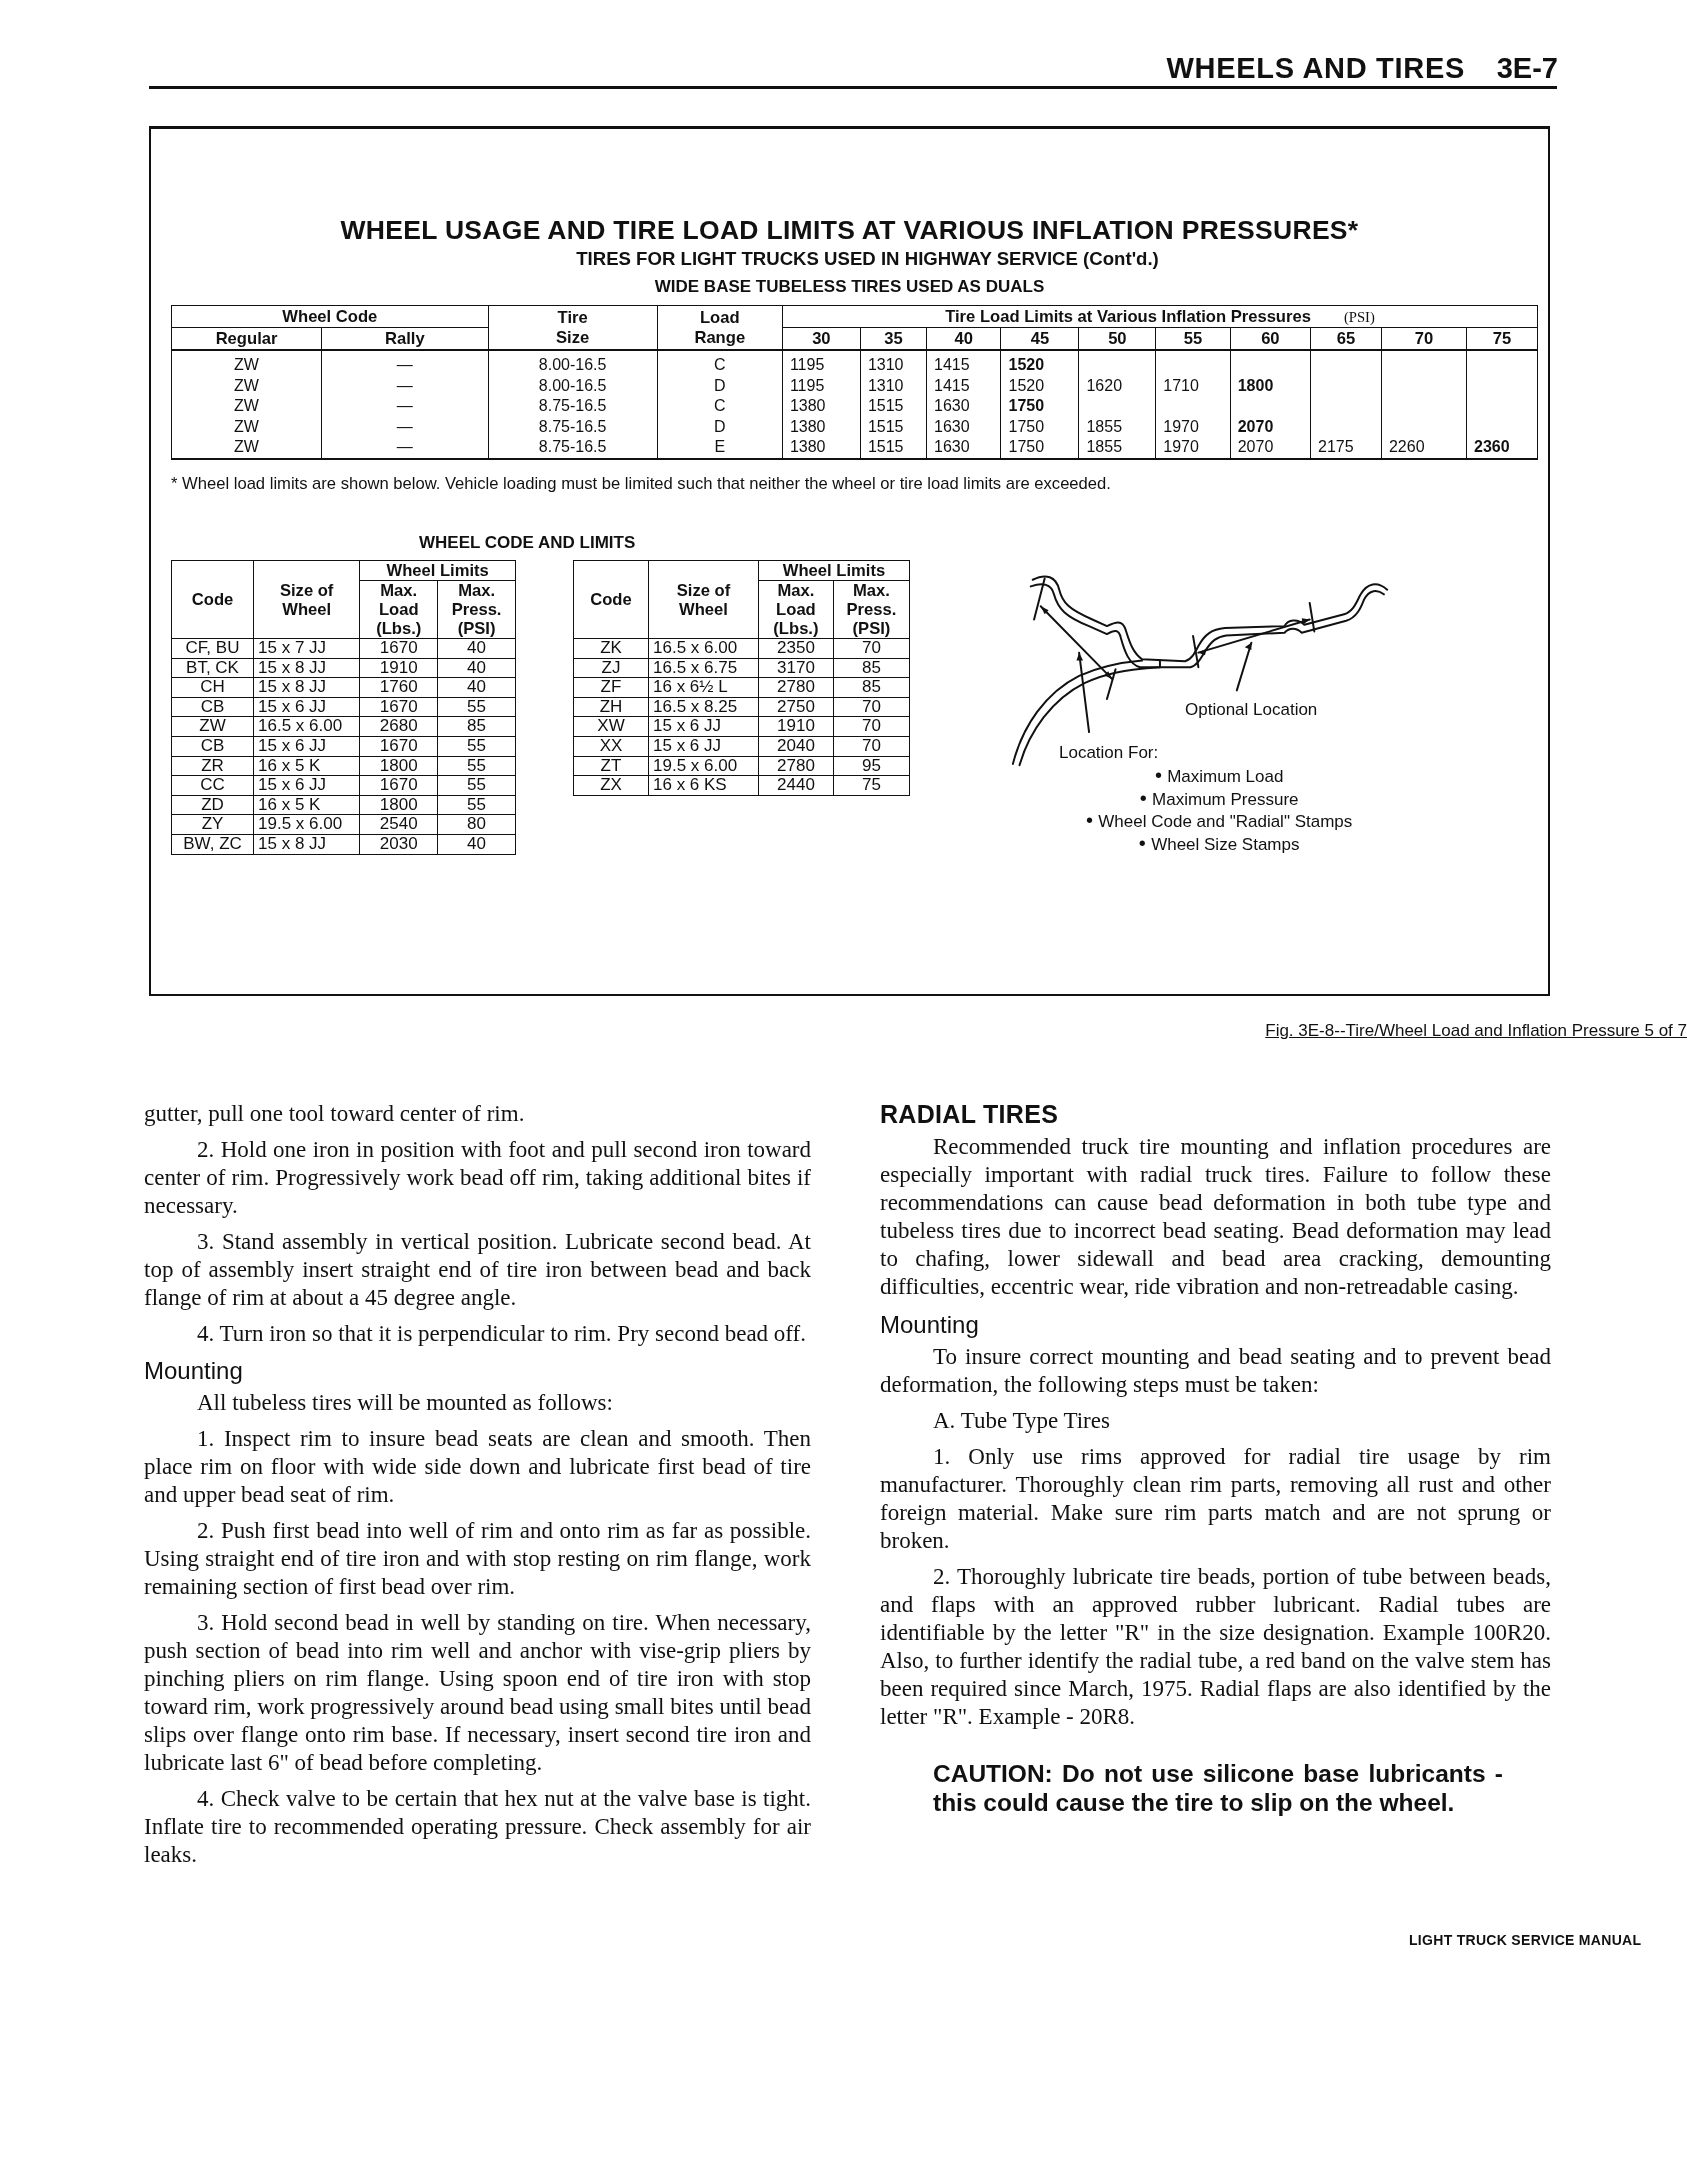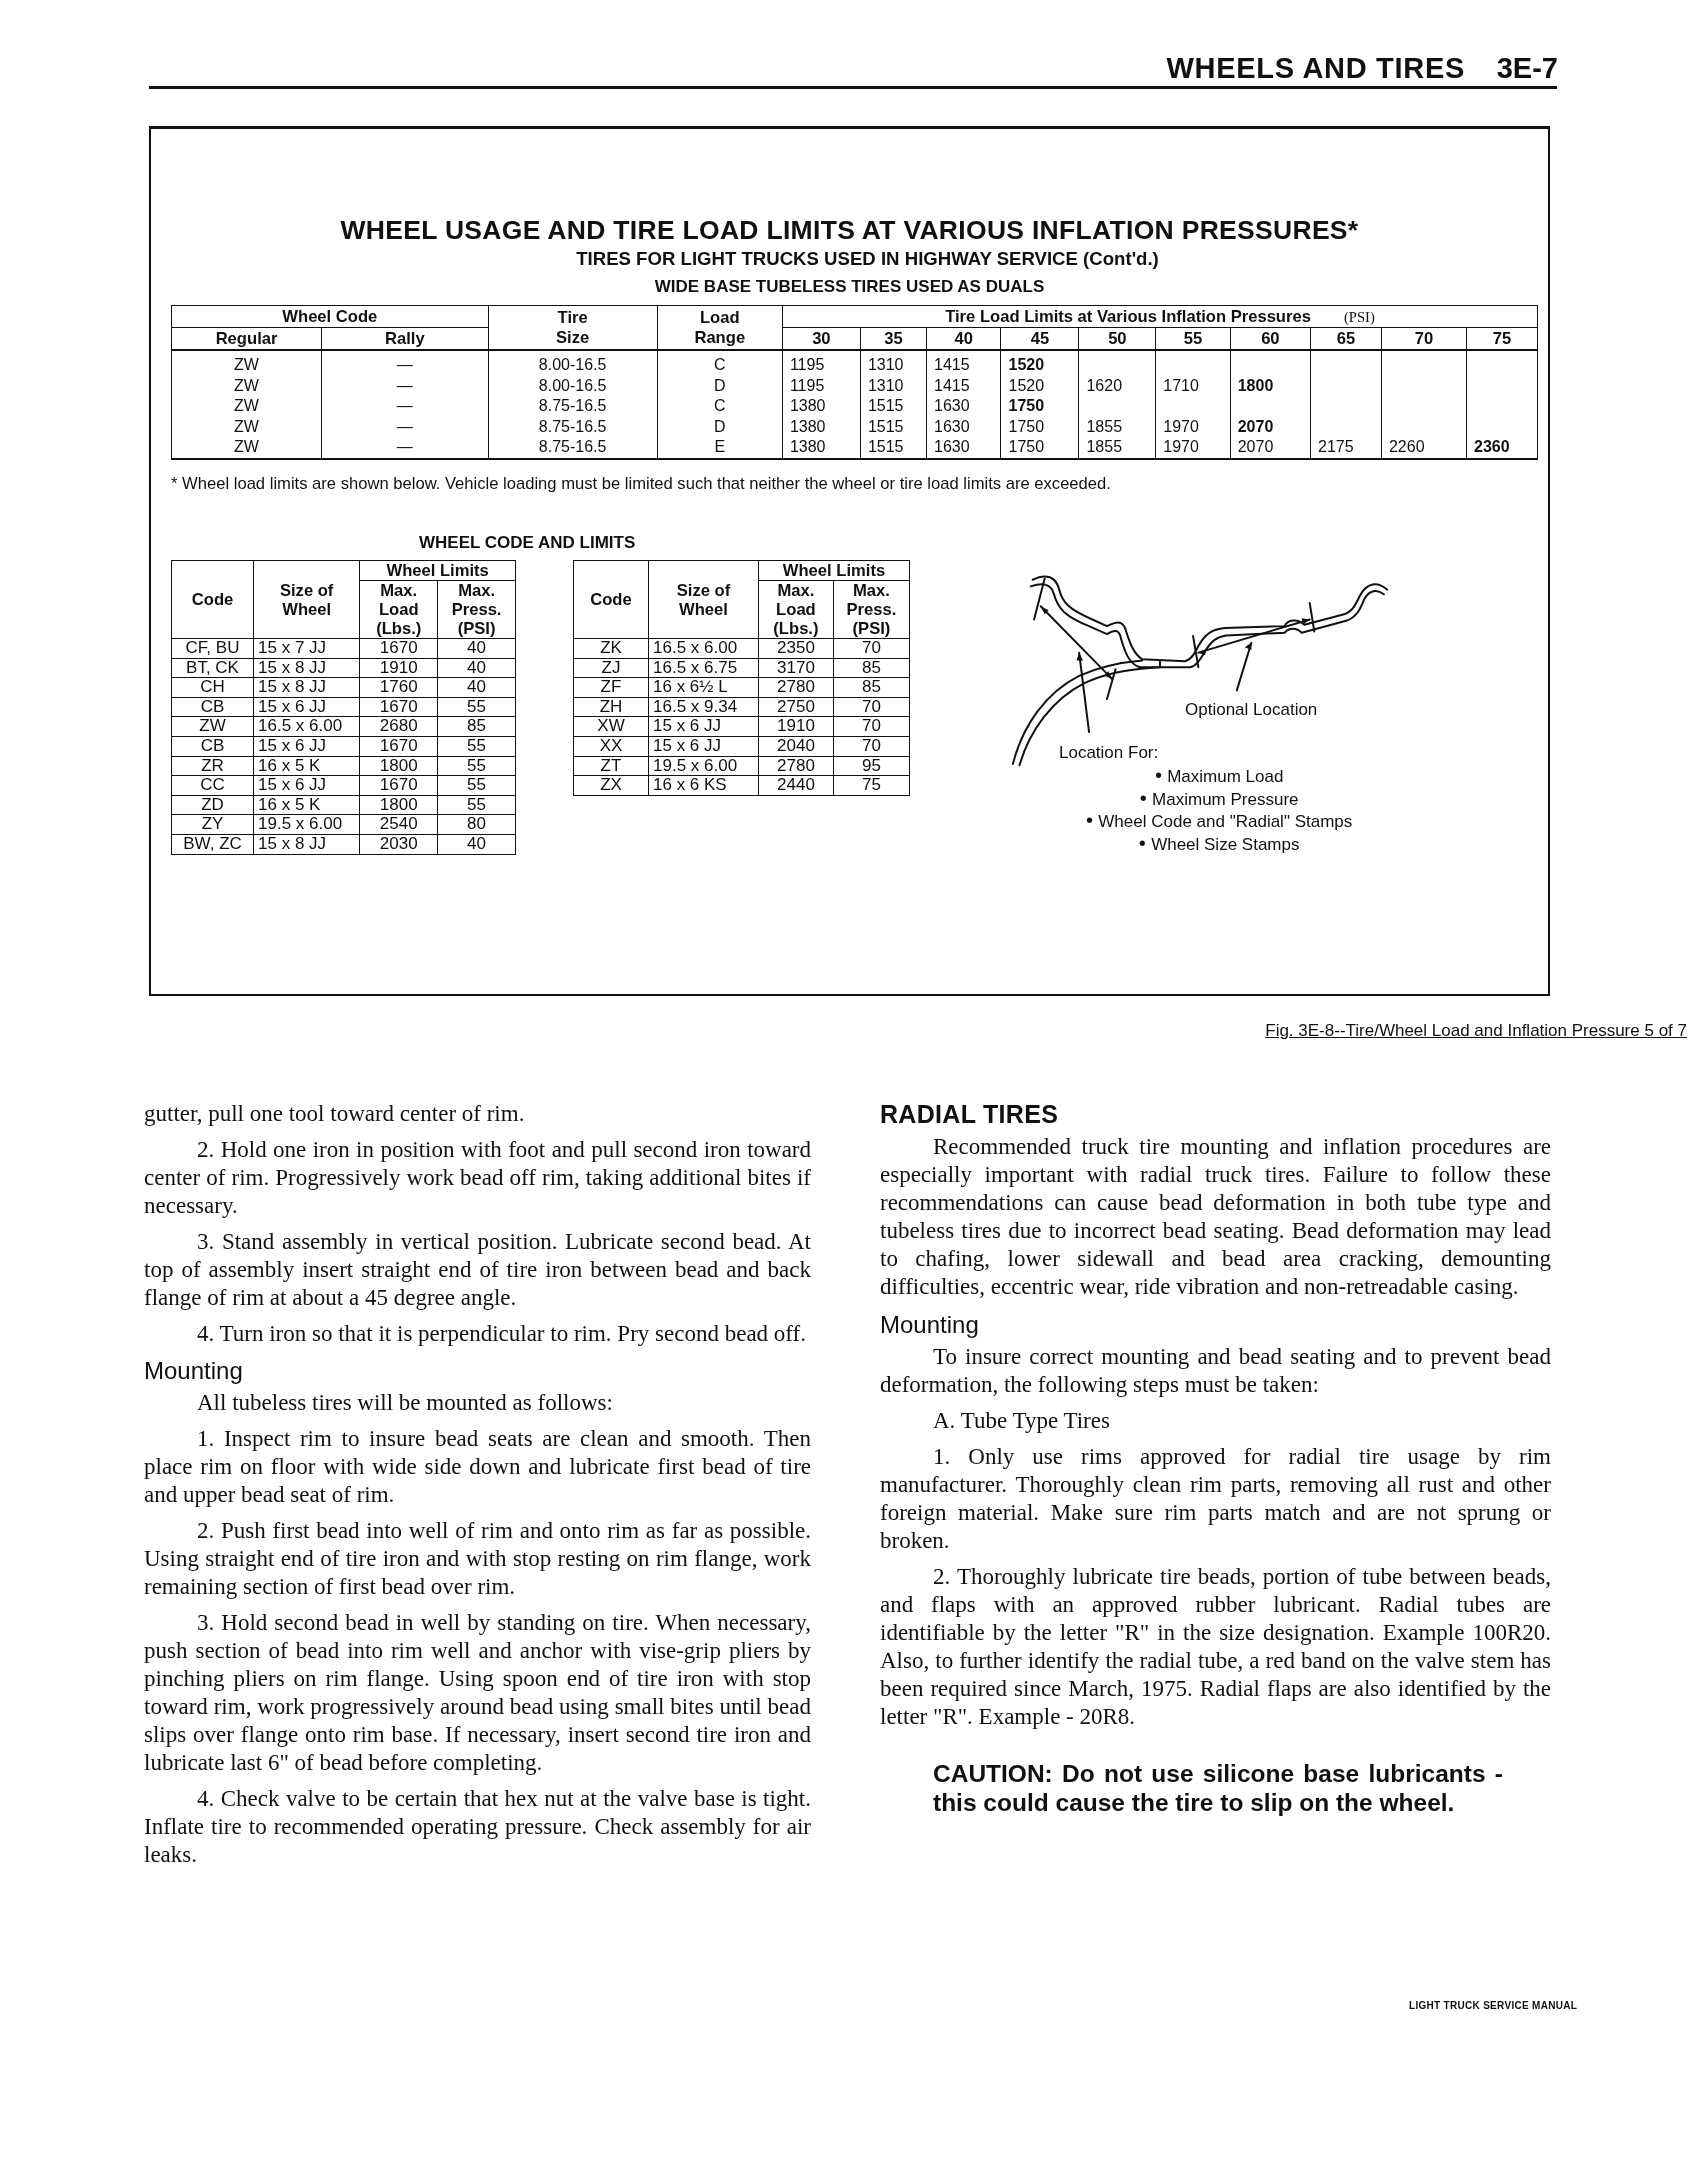--- a/index.html
+++ b/index.html
@@ -55,21 +55,21 @@
   
   .col { position: absolute; top: 1100px; font-size: 23px; line-height: 28px; text-align: justify; }
   .col.left { left: 144px; width: 667px; }
   .col.right { left: 880px; width: 671px; }
   .col p { margin: 0 0 8px 0; }
   .col p.indent { text-indent: 53px; }
   .col h2 { font-family: "Liberation Sans", sans-serif; font-size: 25px; font-weight: bold; margin: 12px 0 5.3px 0; letter-spacing: 0.3px; }
   .col h3 { font-family: "Liberation Sans", sans-serif; font-size: 24px; font-weight: normal; margin: 9.3px 0 4px 0; }
   .caution { font-family: "Liberation Sans", sans-serif; font-weight: bold; font-size: 24.5px; line-height: 29px; margin: 28px 0 0 53px; width: 570px; text-align: justify; }
 
-  .footer { position: absolute; left: 1365px; top: 2000px; font-size: 10px; font-weight: bold; letter-spacing: 0.3px; padding-left: 44px; }
+  .footer { position: absolute; left: 1365px; top: 1932px; font-size: 14px; font-weight: bold; letter-spacing: 0.3px; padding-left: 44px; }
 </style>
 </head>
 <body>
 
 <div class="page-header sans">
   <span class="hdr-title">WHEELS AND TIRES</span>
   <span class="hdr-page">3E-7</span>
 </div>
 <div class="hdr-rule"></div>
 
@@ -355,21 +355,21 @@
           <td>85</td>
         </tr>
         <tr>
           <td>ZF</td>
           <td class="left">16 x 6½ L</td>
           <td>2780</td>
           <td>85</td>
         </tr>
         <tr>
           <td>ZH</td>
-          <td class="left">16.5 x 9.34</td>
+          <td class="left">16.5 x 8.25</td>
           <td>2750</td>
           <td>70</td>
         </tr>
         <tr>
           <td>XW</td>
           <td class="left">15 x 6 JJ</td>
           <td>1910</td>
           <td>70</td>
         </tr>
         <tr>

